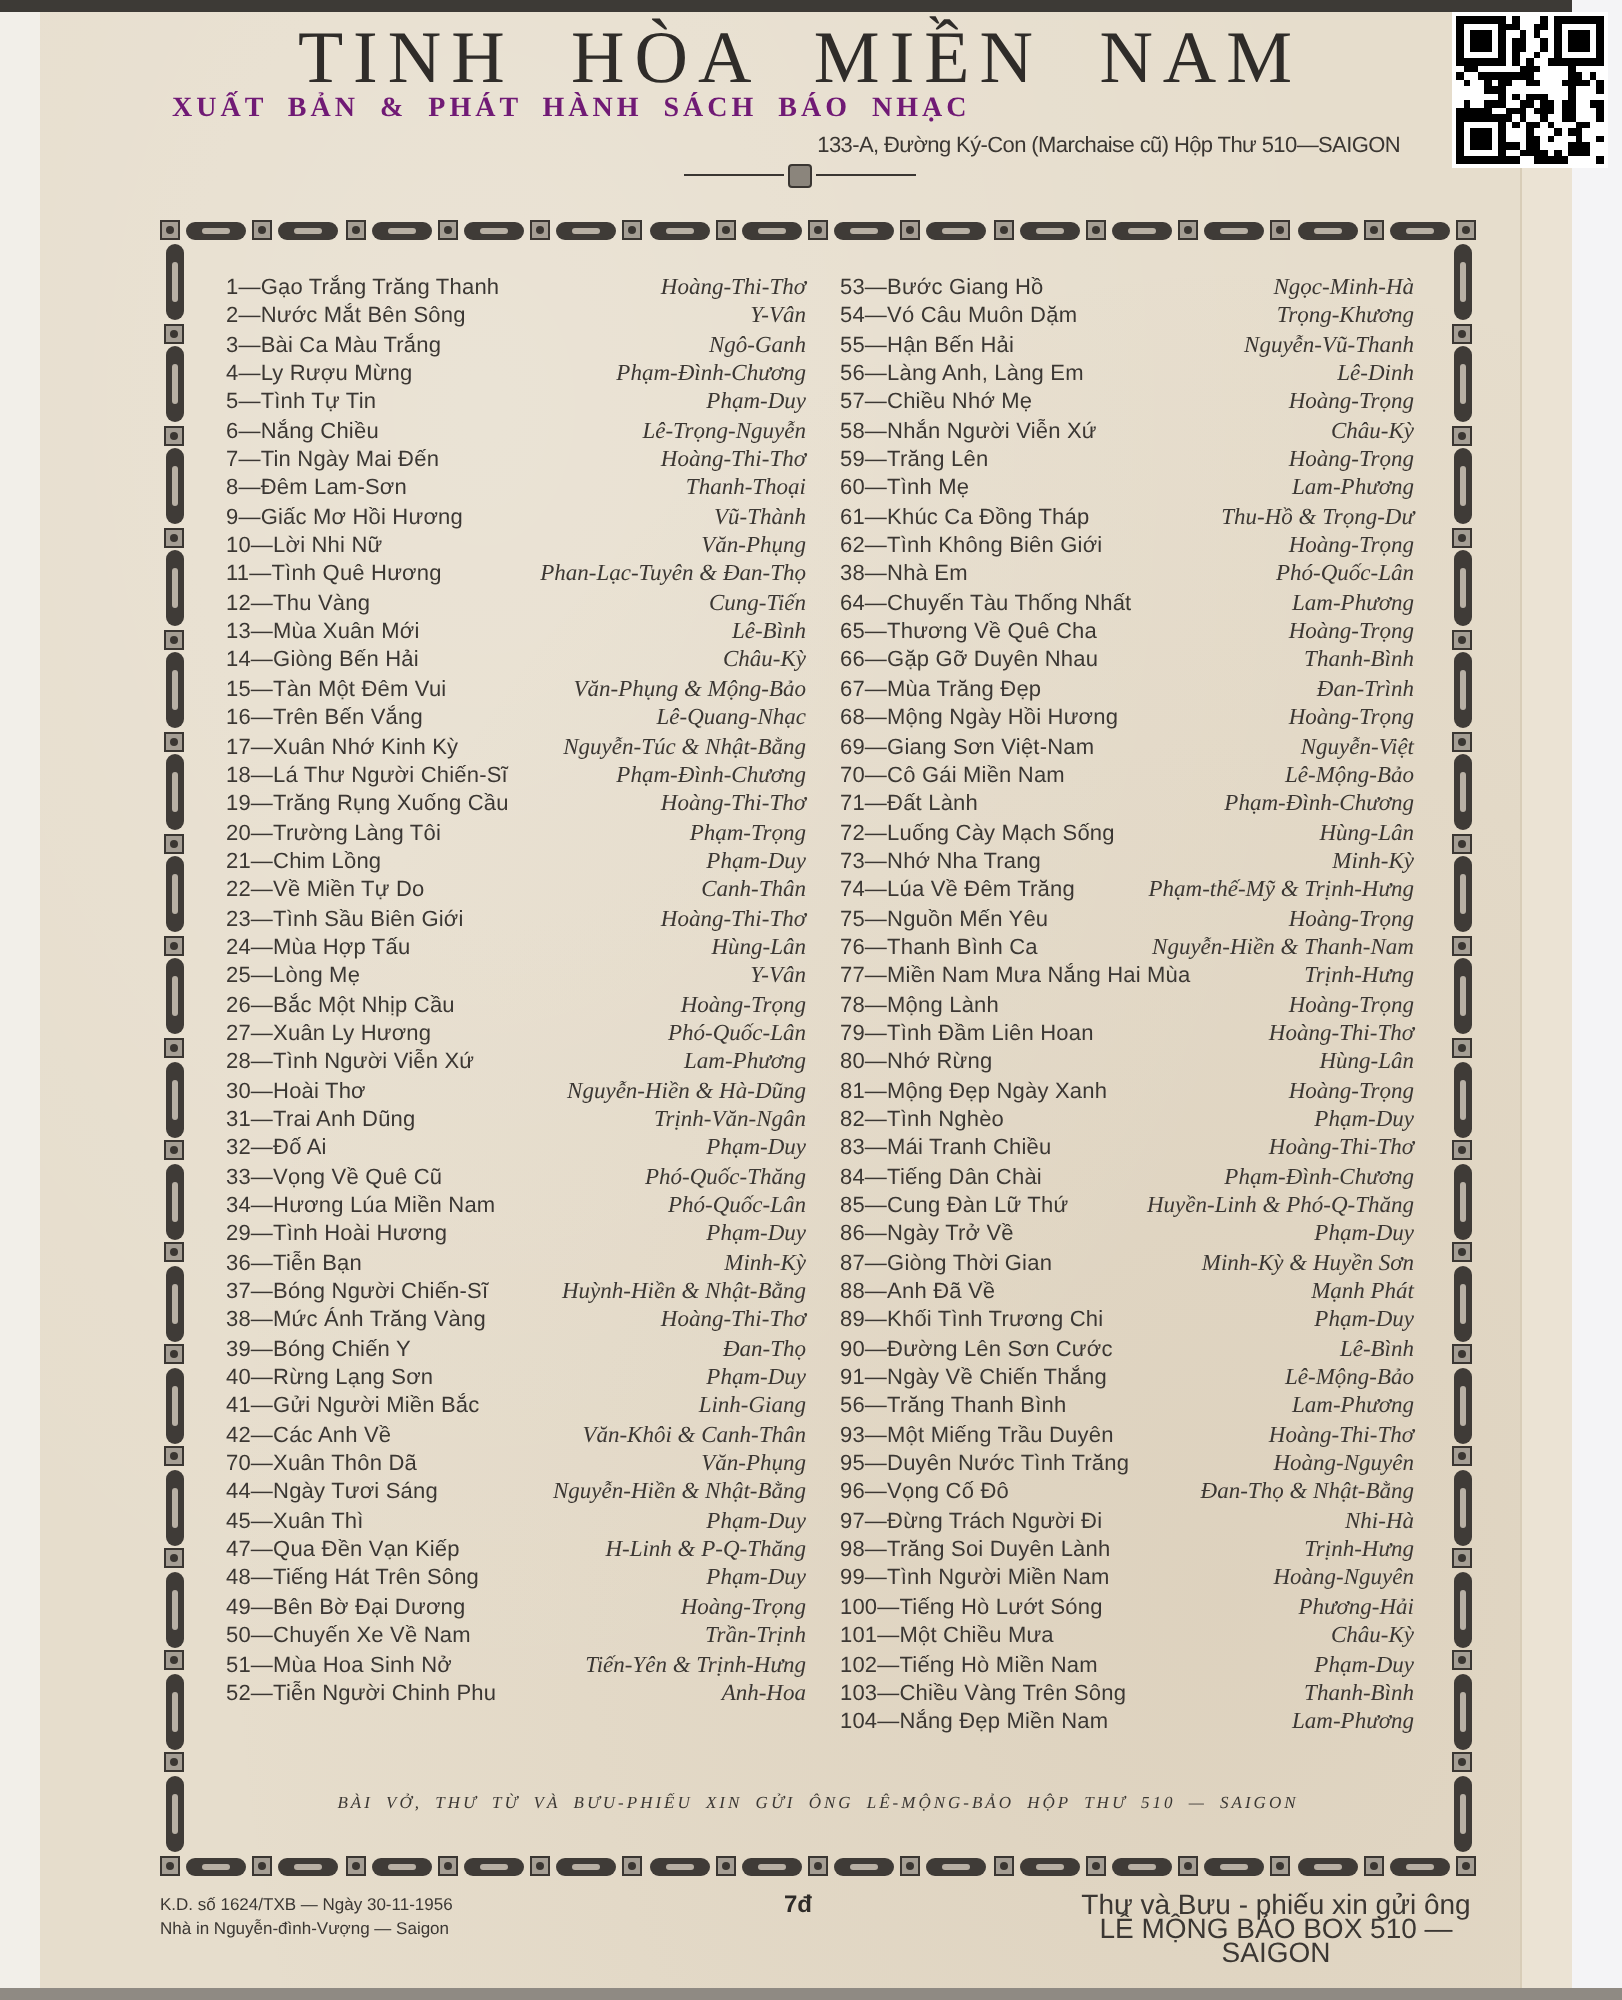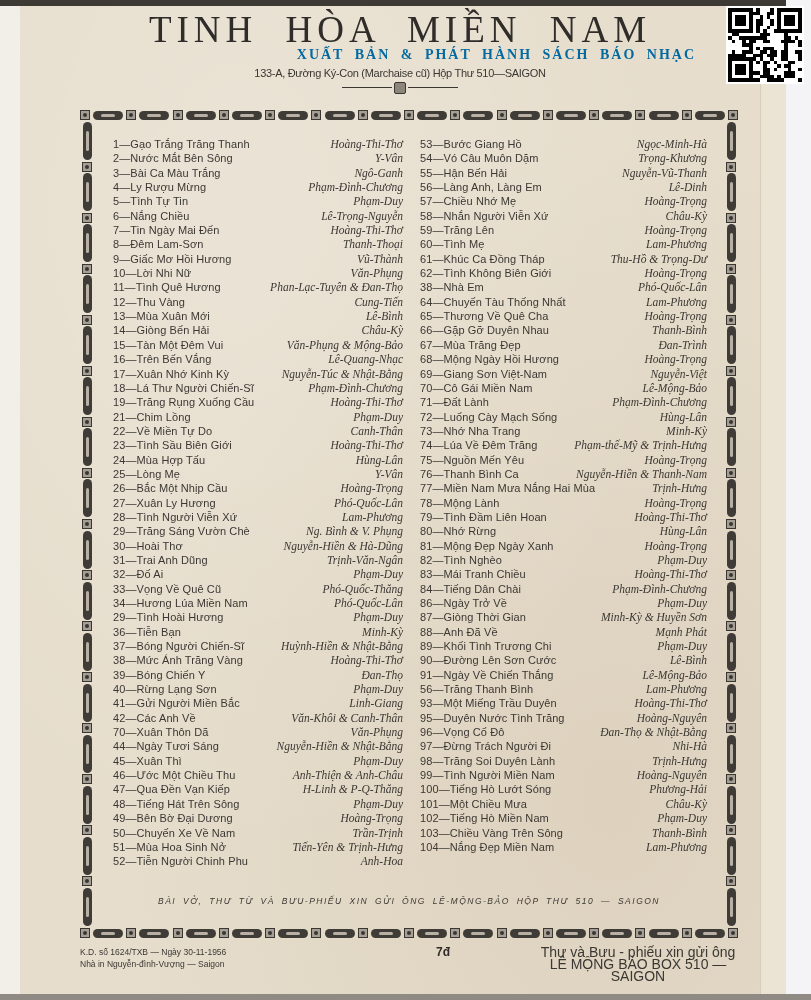--- a/index.html
+++ b/index.html
@@ -6,46 +6,46 @@
   body{width:811px;height:1000px;background:#f2efe9;position:relative;overflow:hidden;font-family:"Liberation Sans",sans-serif;}
   .topband{position:absolute;left:0;top:0;width:811px;height:6px;background:#3d3a36;}
   .page{position:absolute;left:20px;top:6px;width:740px;height:988px;background:#e6ddcc;
         background-image:radial-gradient(ellipse at 30% 20%, rgba(255,255,255,0.18), transparent 60%),
                          radial-gradient(ellipse at 80% 80%, rgba(160,130,90,0.12), transparent 60%);}
   .flap{position:absolute;left:760px;top:6px;width:26px;height:988px;background:#ebe3d4;border-left:1px solid #d8cdb8;}
   .rightbg{position:absolute;left:786px;top:0;width:25px;height:1000px;background:#f4f4f6;}
   .bottomband{position:absolute;left:0;top:994px;width:811px;height:6px;background:#8f8a83;}
   .title{position:absolute;left:100px;top:8px;width:600px;text-align:center;font-family:"Liberation Serif",serif;
          font-size:37px;letter-spacing:5px;color:#2f2c29;word-spacing:14px;}
-  .subtitle{position:absolute;left:96px;top:47px;width:600px;text-align:right;font-family:"Liberation Serif",serif;
-         font-weight:bold;font-size:14px;letter-spacing:2px;color:#0369a1;word-spacing:5px;}
-  .address{position:absolute;left:100px;top:67px;width:600px;text-align:center;font-size:11px;color:#3a3632;letter-spacing:-0.3px;}
+  .subtitle{position:absolute;left:86px;top:47px;width:600px;text-align:left;font-family:"Liberation Serif",serif;
+         font-weight:bold;font-size:14px;letter-spacing:2px;color:#701a75;word-spacing:5px;}
+  .address{position:absolute;left:100px;top:67px;width:600px;text-align:right;font-size:11px;color:#3a3632;letter-spacing:-0.3px;}
   .ornament{position:absolute;left:342px;top:82px;width:116px;height:12px;}
   .ornament .line{position:absolute;top:5px;height:1px;background:#3a3632;}
   .ornament .gem{position:absolute;left:52px;top:0;width:10px;height:10px;border:1px solid #3a3632;border-radius:2px;background:#8b857c;}
   .border-top,.border-bottom{position:absolute;left:80px;width:658px;height:14px;}
   .border-top{top:108px;} .border-bottom{top:926px;}
   .chain{display:flex;align-items:center;justify-content:space-between;height:14px;}
   .sq{width:10px;height:10px;border:1.5px solid #3a3632;background:#a59e94;box-sizing:border-box;display:flex;align-items:center;justify-content:center;}
   .sq i{display:block;width:4px;height:4px;border-radius:50%;background:#3a3632;}
   .link{width:30px;height:9px;border-radius:6px;background:#3f3b37;display:flex;align-items:center;justify-content:center;}
   .link i{display:block;width:14px;height:3px;background:#b8b0a4;border-radius:2px;}
   .border-left,.border-right{position:absolute;top:122px;width:14px;height:804px;display:flex;flex-direction:column;align-items:center;justify-content:space-between;}
   .border-left{left:80px;} .border-right{left:724px;}
   .vlink{width:9px;height:38px;border-radius:6px;background:#3f3b37;display:flex;align-items:center;justify-content:center;}
   .vlink i{display:block;width:3px;height:20px;background:#b8b0a4;border-radius:2px;}
   .list{position:absolute;top:138px;}
   .list.left{left:113px;width:290px;} .list.right{left:420px;width:287px;}
   .row{display:flex;justify-content:space-between;align-items:baseline;height:14.35px;white-space:nowrap;}
   .song{font-size:11px;color:#3b3733;letter-spacing:0.1px;}
   .author{font-family:"Liberation Serif",serif;font-style:italic;font-size:11.5px;color:#3b3733;}
-  .footer-note{position:absolute;left:100px;top:896px;width:618px;text-align:center;font-family:Liberation Sans, sans-serif;
+  .footer-note{position:absolute;left:100px;top:896px;width:618px;text-align:center;font-family:Liberation Serif, serif;
                font-style:italic;font-size:8.5px;letter-spacing:1.5px;color:#3b3733;word-spacing:3px;}
   .imprint{position:absolute;left:80px;top:946px;font-size:8.5px;color:#3b3733;line-height:12px;}
-  .price{position:absolute;left:392px;top:945px;font-size:12px;font-weight:bold;color:#2f2c29;margin-left:44px;}
+  .price{position:absolute;left:392px;top:945px;font-size:12px;font-weight:bold;color:#2f2c29;}
   .contact{position:absolute;left:540px;top:946px;width:196px;text-align:center;font-size:14px;color:#3b3733;line-height:12px;}
   .qr{position:absolute;left:726px;top:6px;width:78px;height:78px;background:#fff;display:grid;grid-template-columns:repeat(21,1fr);grid-template-rows:repeat(21,1fr);padding:2px;box-sizing:border-box;}
   .qr b{background:#000;}
 </style>
 </head>
 <body>
 
 <div class="topband"></div>
 <div class="page"></div>
 <div class="flap"></div>
@@ -949,20 +949,24 @@
     </div>
     <div class="row">
       <span class="song">18—Lá Thư Người Chiến-Sĩ</span>
       <span class="author">Phạm-Đình-Chương</span>
     </div>
     <div class="row">
       <span class="song">19—Trăng Rụng Xuống Cầu</span>
       <span class="author">Hoàng-Thi-Thơ</span>
     </div>
     <div class="row">
+      <span class="song">20—Trường Làng Tôi</span>
+      <span class="author">Phạm-Trọng</span>
+    </div>
+    <div class="row">
       <span class="song">21—Chim Lồng</span>
       <span class="author">Phạm-Duy</span>
     </div>
     <div class="row">
       <span class="song">22—Về Miền Tự Do</span>
       <span class="author">Canh-Thân</span>
     </div>
     <div class="row">
       <span class="song">23—Tình Sầu Biên Giới</span>
       <span class="author">Hoàng-Thi-Thơ</span>
@@ -981,24 +985,20 @@
     </div>
     <div class="row">
       <span class="song">27—Xuân Ly Hương</span>
       <span class="author">Phó-Quốc-Lân</span>
     </div>
     <div class="row">
       <span class="song">28—Tình Người Viễn Xứ</span>
       <span class="author">Lam-Phương</span>
     </div>
     <div class="row">
-      <span class="song">29—Trăng Sáng Vườn Chè</span>
-      <span class="author">Ng. Bình &amp; V. Phụng</span>
-    </div>
-    <div class="row">
       <span class="song">30—Hoài Thơ</span>
       <span class="author">Nguyễn-Hiền &amp; Hà-Dũng</span>
     </div>
     <div class="row">
       <span class="song">31—Trai Anh Dũng</span>
       <span class="author">Trịnh-Văn-Ngân</span>
     </div>
     <div class="row">
       <span class="song">32—Đố Ai</span>
       <span class="author">Phạm-Duy</span>
@@ -1049,24 +1049,20 @@
     </div>
     <div class="row">
       <span class="song">44—Ngày Tươi Sáng</span>
       <span class="author">Nguyễn-Hiền &amp; Nhật-Bằng</span>
     </div>
     <div class="row">
       <span class="song">45—Xuân Thì</span>
       <span class="author">Phạm-Duy</span>
     </div>
     <div class="row">
-      <span class="song">46—Ước Một Chiều Thu</span>
-      <span class="author">Anh-Thiện &amp; Anh-Châu</span>
-    </div>
-    <div class="row">
       <span class="song">47—Qua Đền Vạn Kiếp</span>
       <span class="author">H-Linh &amp; P-Q-Thăng</span>
     </div>
     <div class="row">
       <span class="song">48—Tiếng Hát Trên Sông</span>
       <span class="author">Phạm-Duy</span>
     </div>
     <div class="row">
       <span class="song">49—Bên Bờ Đại Dương</span>
       <span class="author">Hoàng-Trọng</span>
@@ -1205,20 +1201,24 @@
       <span class="song">82—Tình Nghèo</span>
       <span class="author">Phạm-Duy</span>
     </div>
     <div class="row">
       <span class="song">83—Mái Tranh Chiều</span>
       <span class="author">Hoàng-Thi-Thơ</span>
     </div>
     <div class="row">
       <span class="song">84—Tiếng Dân Chài</span>
       <span class="author">Phạm-Đình-Chương</span>
+    </div>
+    <div class="row">
+      <span class="song">85—Cung Đàn Lữ Thứ</span>
+      <span class="author">Huyền-Linh &amp; Phó-Q-Thăng</span>
     </div>
     <div class="row">
       <span class="song">86—Ngày Trở Về</span>
       <span class="author">Phạm-Duy</span>
     </div>
     <div class="row">
       <span class="song">87—Giòng Thời Gian</span>
       <span class="author">Minh-Kỳ &amp; Huyền Sơn</span>
     </div>
     <div class="row">

